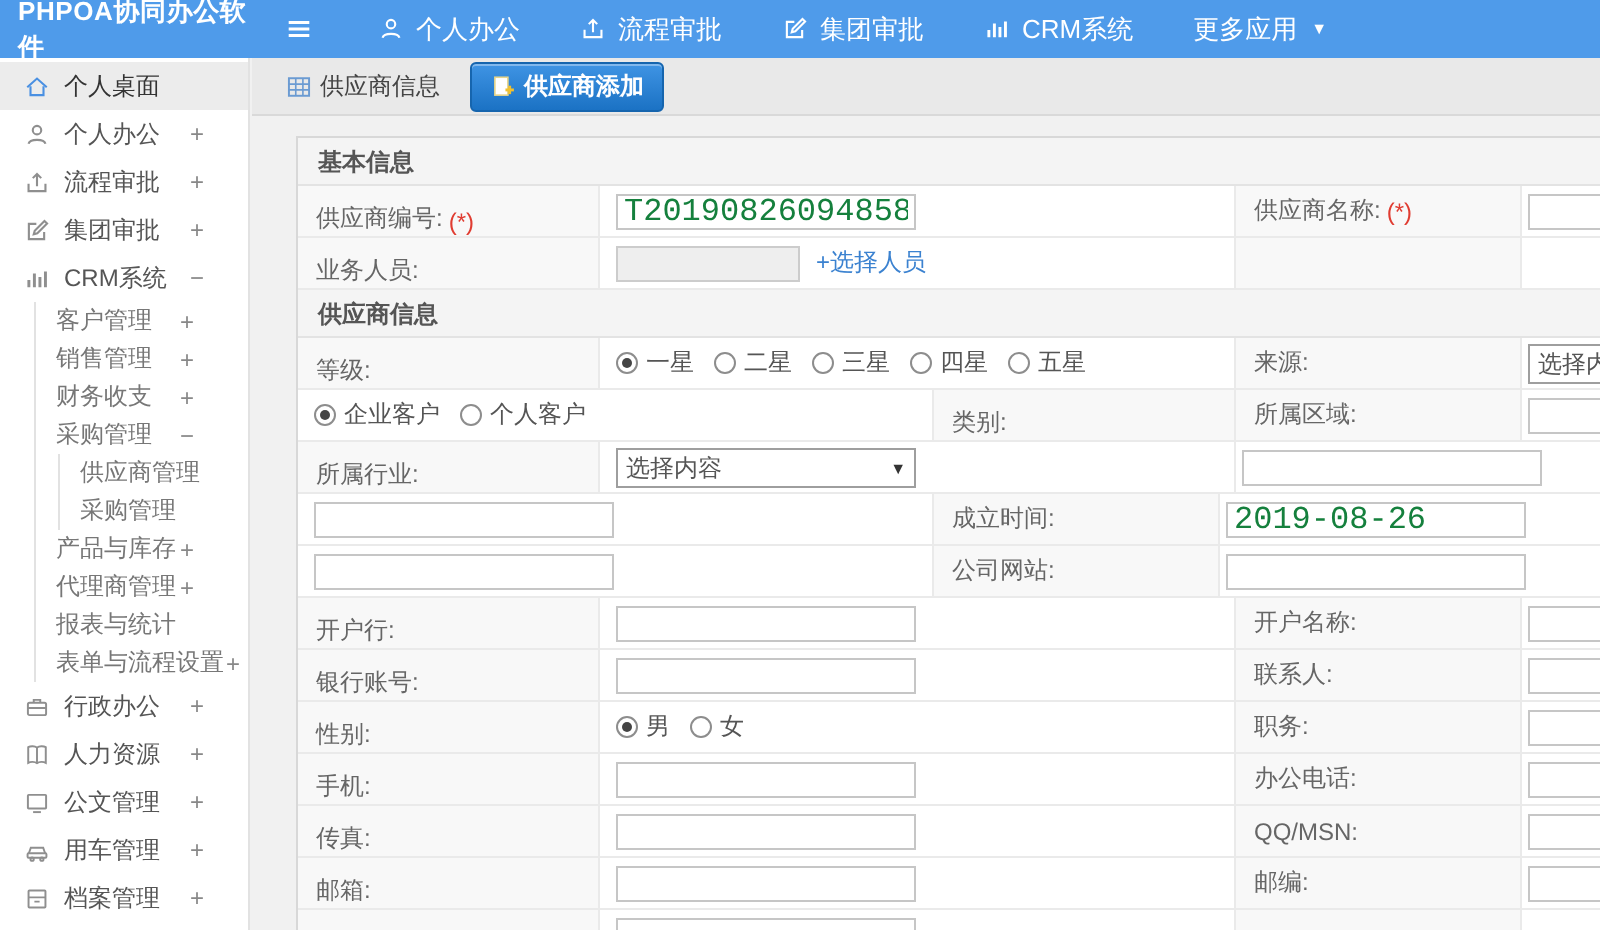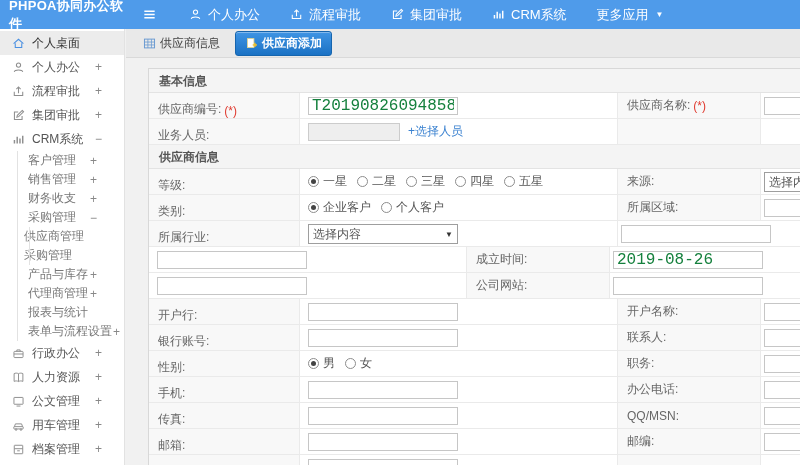--- a/index.html
+++ b/index.html
@@ -17,21 +17,21 @@
   .nav-item { display:flex; align-items:center; margin-right:30px; font-size:13px; cursor:pointer; white-space:nowrap; }
   .nav-item .ico { width:13px; height:13px; margin-right:6px; }
   .nav-caret { font-size:8px; margin-left:7px; }
 
   
   .sidebar { position:absolute; left:0; top:29px; width:125px; height:436px; background:#fff;
     border-right:1px solid #e2e2e2; padding-top:2px; }
   .side-item { position:relative; display:flex; align-items:center; color:#555; cursor:pointer; white-space:nowrap; }
   .side-item.l0 { height:24px; padding-left:12px; }
   .side-item.l1 { height:19px; padding-left:28px; color:#777; }
-  .side-item.l2 { height:19px; padding-left:24px; color:#777; }
+  .side-item.l2 { height:19px; padding-left:40px; color:#777; }
   .side-item.active { background:#ececec; color:#333; }
   .side-item .ico { width:13px; height:13px; margin-right:7px; color:#8f8f8f; flex:none; }
   .side-item.active .ico { color:#4a90e2; }
   .exp { position:absolute; right:22px; color:#888; }
   .l1 .exp { right:27px; }
   .exp.inline { position:static; margin-left:1px; }
   .vline { position:absolute; width:1px; background:#e2e2e2; }
   .vline.v1 { left:17px; top:122px; height:190px; }
   .vline.v2 { left:29px; top:198px; height:38px; }
 
@@ -338,29 +338,29 @@
             <span class="rlabel">五星</span>
           </div>
           <div class="cell lblc c3">
             <span>来源:</span>
           </div>
           <div class="cell c4">
             <div class="selectbox"><span>选择内容</span></div>
           </div>
         </div>
         <div class="frow">
-          <div class="cell lblc c1">
-            <span>类别:</span>
-          </div>
           <div class="cell c2">
             <span class="radio checked"></span>
             <span class="rlabel">企业客户</span>
             <span class="radio"></span>
             <span class="rlabel">个人客户</span>
           </div>
+          <div class="cell lblc c1">
+            <span>类别:</span>
+          </div>
           <div class="cell lblc c3">
             <span>所属区域:</span>
           </div>
           <div class="cell c4">
             <input class="txt" style="">
           </div>
         </div>
         <div class="frow">
           <div class="cell lblc c1">
             <span>所属行业:</span>

